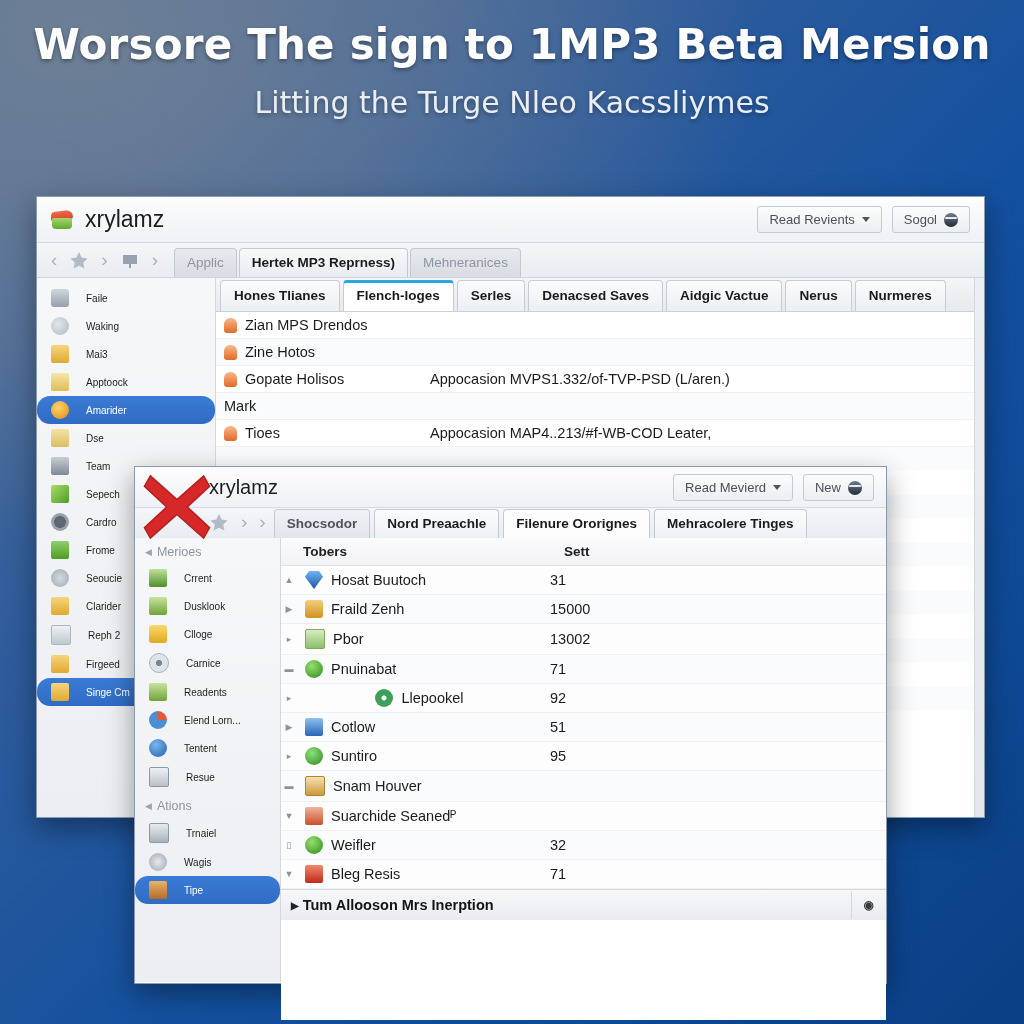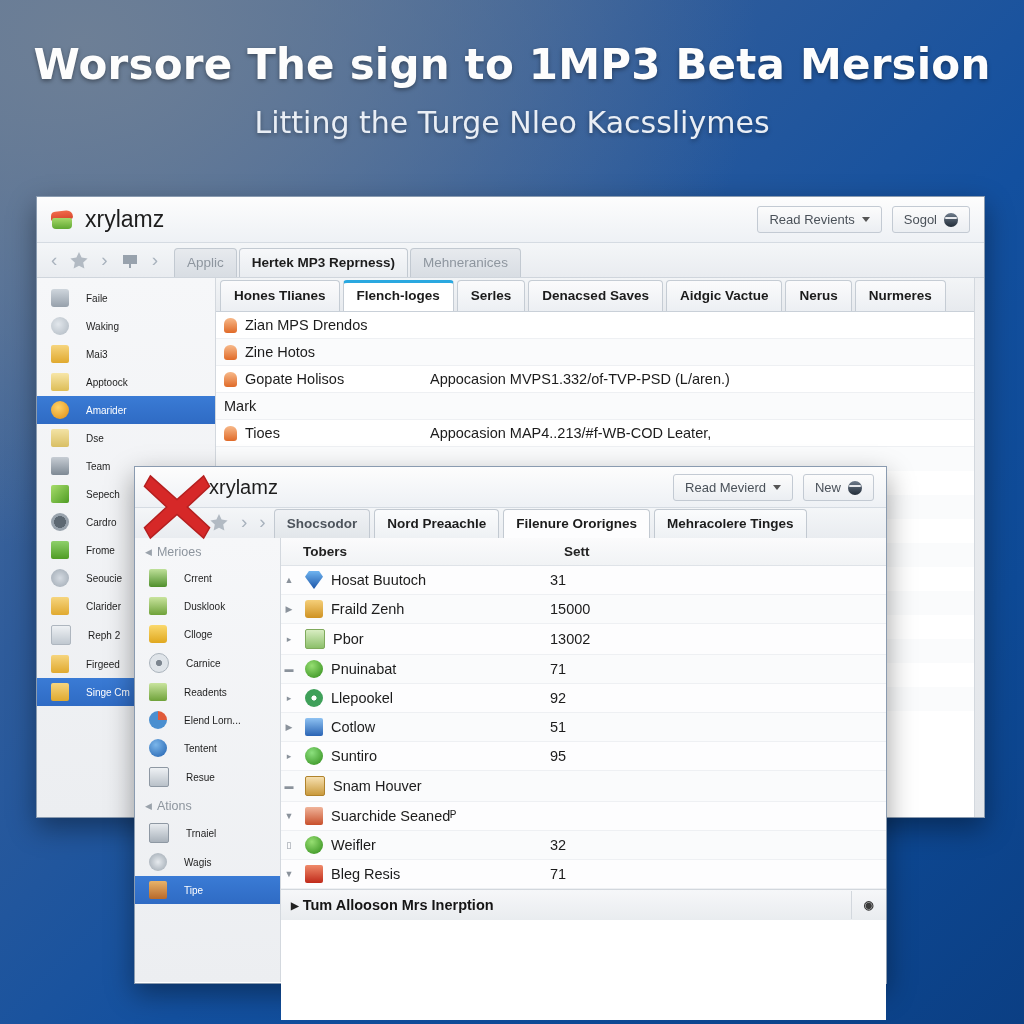--- a/index.html
+++ b/index.html
@@ -6,21 +6,21 @@
   body{
     width:1024px;height:1024px;overflow:hidden;
     font-family:"Liberation Sans", sans-serif;
     background:
       radial-gradient(ellipse 120% 90% at 8% 4%, #6d7f96 0%, rgba(109,127,150,0) 55%),
       linear-gradient(135deg, #5b7496 0%, #2f5c9b 32%, #13509f 58%, #0e4a96 78%, #0b3f84 100%);
     position:relative;
   }
 
   
-  .heading{position:absolute;left:0;top:40px;width:1024px;text-align:center;}
+  .heading{position:absolute;left:0;top:20px;width:1024px;text-align:center;}
   .h-title{
     font-size:42px;font-weight:bold;color:#fdfdfd;letter-spacing:.2px;
     text-shadow:0 2px 4px rgba(0,0,0,.38);
     font-family:"DejaVu Sans", sans-serif;
   }
   .h-sub{
     margin-top:16px;font-size:30px;color:#e9eef5;font-weight:400;
     text-shadow:0 2px 4px rgba(0,0,0,.34);
     font-family:"DejaVu Sans", sans-serif;
   }
@@ -62,21 +62,21 @@
     background:linear-gradient(#fbfbfc,#eceff3);border:1px solid #c5ccd4;border-bottom:none;
     border-radius:4px 4px 0 0;padding:7px 13px 8px;font-size:13.5px;font-weight:bold;color:#1b1b1b;white-space:nowrap;
   }
   .tab.sel{background:#fff;border-top:3px solid #2aa8e0;padding-top:5px;}
 
   
   .side{background:linear-gradient(#f6f7f9,#eceef1);border-right:1px solid #d3d8de;overflow:hidden;}
   .sgroup{font-size:12.5px;color:#8d959e;padding:7px 8px 5px 10px;display:flex;align-items:center;gap:5px;}
   .sgroup .tri{font-size:9px;color:#9aa2ab;}
   .sitem{display:flex;align-items:center;gap:17px;padding:5px 8px 5px 14px;font-size:10px;color:#1d1d1d;white-space:nowrap;}
-  .sitem.sel{background:linear-gradient(#3a7bd5,#2f6bc4);color:#fff;}
+  .sitem.sel{background:linear-gradient(#3a7bd5,#2f6bc4);color:#fff;border-radius:13px;}
   .ico{width:18px;height:18px;flex:none;border-radius:2px;}
 
   
   .rows{background:#fff;overflow:hidden;}
   .hrow{display:flex;font-size:13.5px;font-weight:bold;color:#222;border-bottom:1px solid #dfe3e8;
         background:linear-gradient(#fbfbfc,#f1f3f5);}
   .hcell{padding:6px 8px;}
   .drow{display:flex;align-items:center;font-size:14.5px;color:#1c1c1c;border-bottom:1px solid #eef0f3;white-space:nowrap;}
   .drow:nth-child(odd){background:#fafbfc;}
   .dexp{width:16px;text-align:center;color:#8a929b;font-size:9px;flex:none;}
@@ -392,21 +392,21 @@
         <div class="drow" style="background:#fafbfc;">
           <div class="dexp">▬</div>
           <div class="dname" style="width:229px;">
               <span class="ico" style="background:radial-gradient(circle at 38% 32%,#96de72,#2e8a18);border-radius:50%;"></span>
               <span>Pnuinabat</span>
             </div>
           <div class="dval">71</div>
         </div>
         <div class="drow" style="background:#fdfdfe;">
           <div class="dexp">▸</div>
-          <div class="dname" style="width:229px;">
+          <div class="dname" style="width:229px;justify-content:center;">
               <span class="ico" style="background:radial-gradient(circle,#fff 18%,#3fa05a 22%);border-radius:50%;"></span>
               <span>Llepookel</span>
             </div>
           <div class="dval">92</div>
         </div>
         <div class="drow" style="background:#fafbfc;">
           <div class="dexp">▶</div>
           <div class="dname" style="width:229px;">
               <span class="ico" style="background:linear-gradient(#8ec2f2,#2a64b4);border-radius:2px;"></span>
               <span>Cotlow</span>

